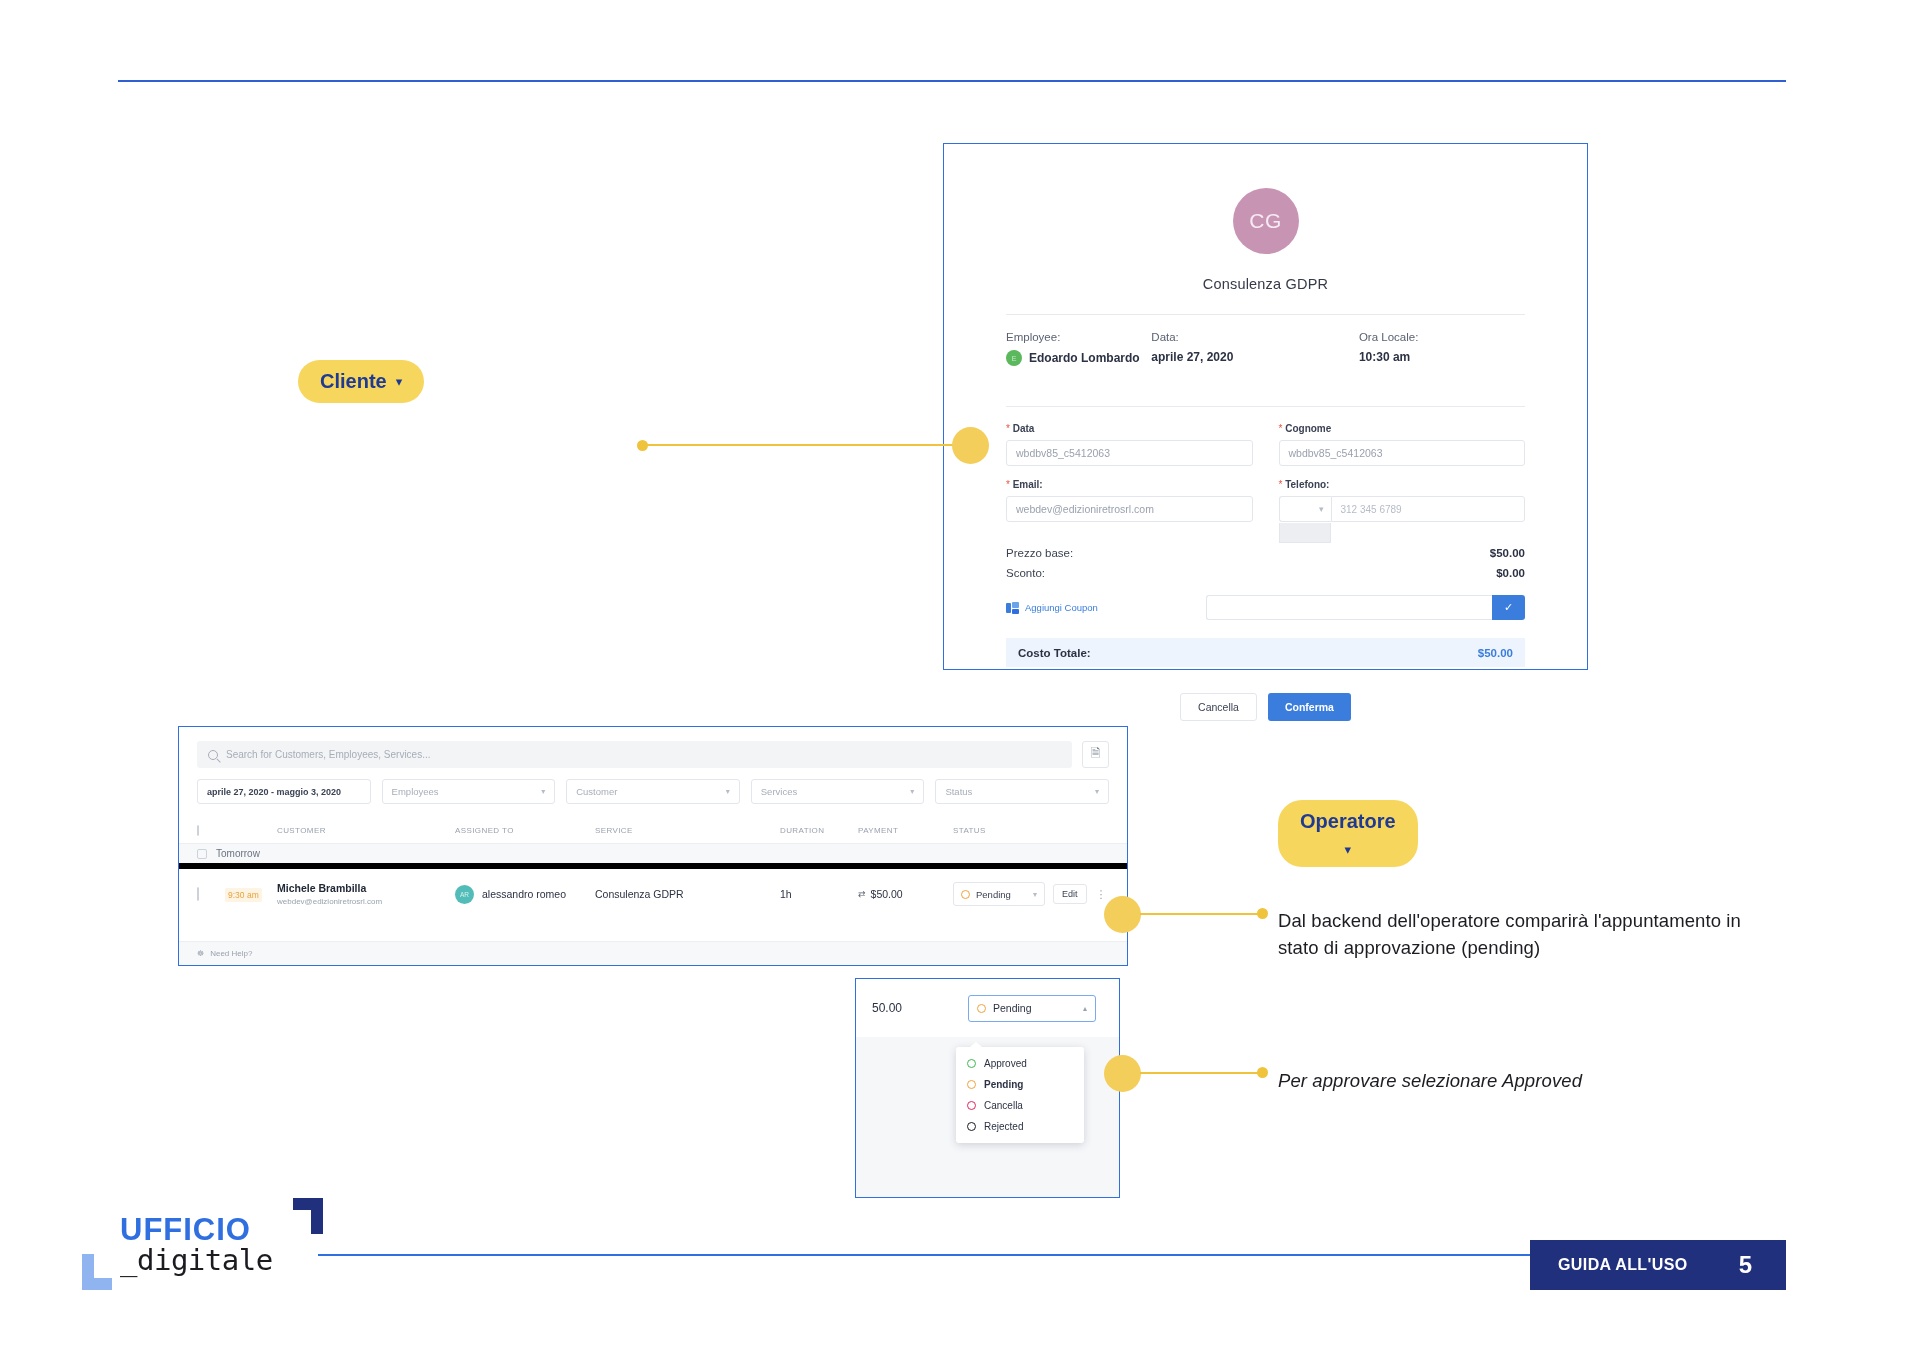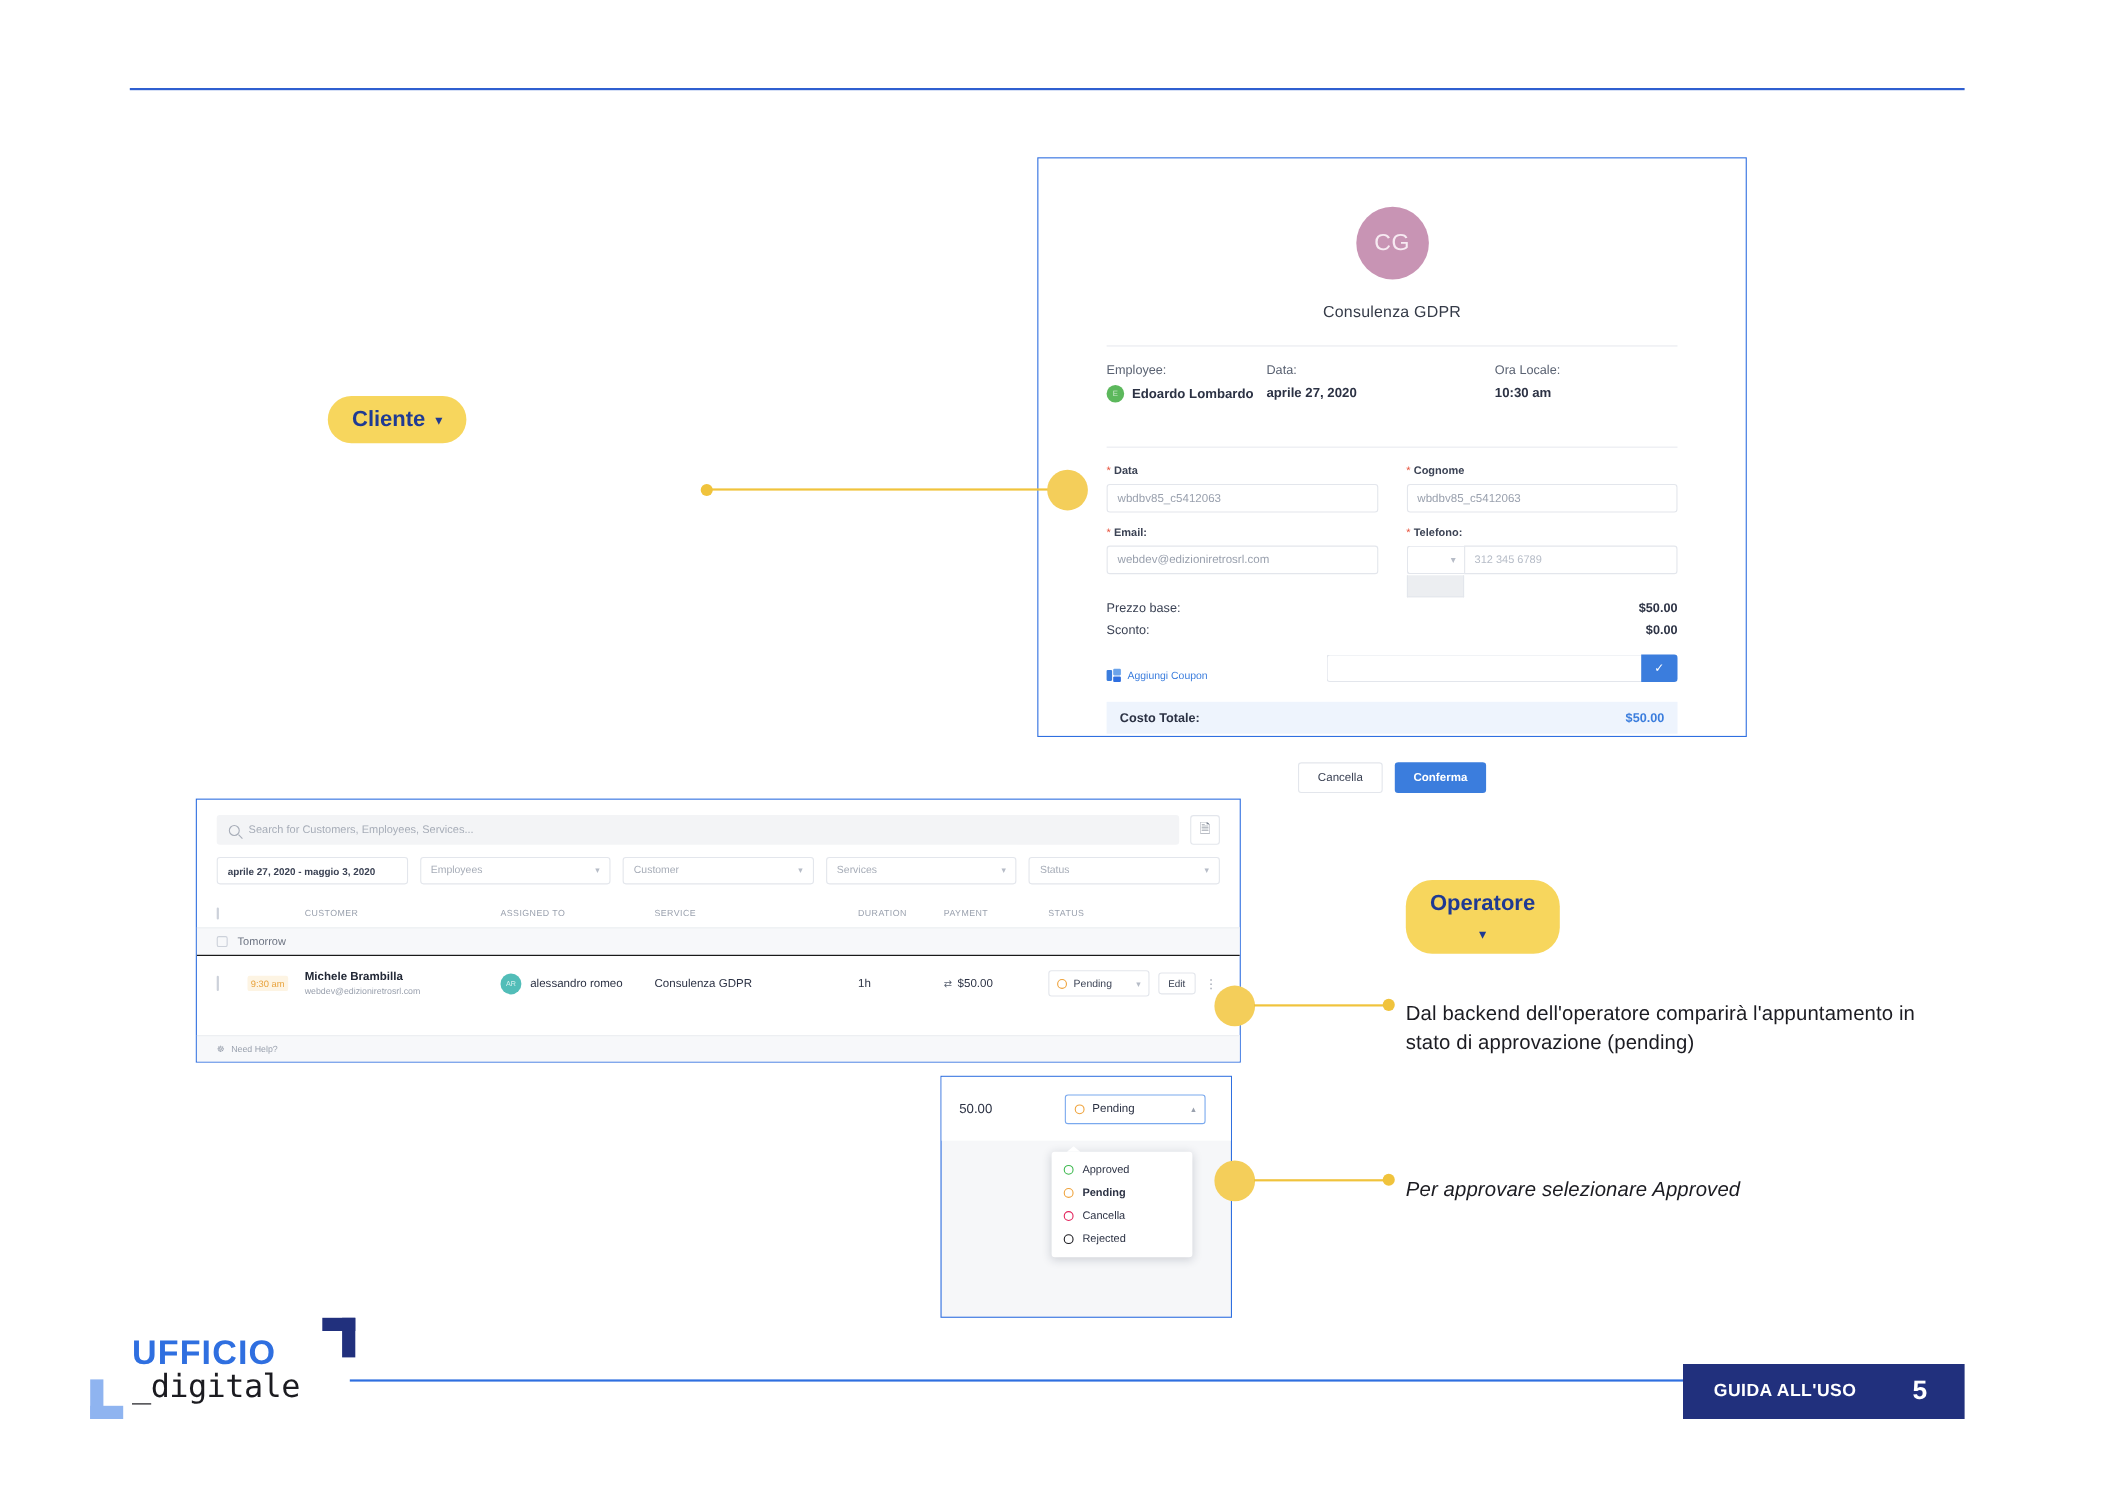--- a/index.html
+++ b/index.html
@@ -66,21 +66,21 @@
     position: absolute; left: -1px; top: 26px; width: 52px; height: 20px;
     background: #eceef1; border: 1px solid #e3e6ec; border-top: none;
   }
   .tel-num {
     flex: 1; height: 26px; border: 1px solid #e3e6ec; border-radius: 0 3px 3px 0;
     display: flex; align-items: center; padding: 0 9px; font-size: 10px; color: #b6bcc7;
   }
   .price-rows { padding-top: 12px; }
   .price-row { display: flex; justify-content: space-between; font-size: 11.5px; color: #3b4254; margin-bottom: 8px; }
   .price-row .val { font-weight: bold; color: #2c3244; }
-  .coupon-row { display: flex; align-items: flex-end; margin-top: 16px; }
+  .coupon-row { display: flex; align-items: center; margin-top: 16px; }
   .coupon-link { display: flex; align-items: center; gap: 6px; color: #3b7ddd; font-size: 9.5px; flex: 0 0 200px; }
   .coupon-ico { width: 13px; height: 12px; position: relative; }
   .coupon-ico i { position: absolute; background: #3b7ddd; border-radius: 1px; }
   .coupon-ico i:nth-child(1){ left:0; top:1px; width:5px; height:10px; }
   .coupon-ico i:nth-child(2){ left:6px; top:0; width:7px; height:6px; background:#6ba3ea;}
   .coupon-ico i:nth-child(3){ left:6px; top:7px; width:7px; height:5px; background:#2f6fe0;}
   .coupon-input { flex: 1; height: 25px; border: 1px solid #e3e6ec; border-right: none; border-radius: 3px 0 0 3px; background:#fff;}
   .coupon-btn {
     width: 33px; height: 25px; background: #3b7ddd; border-radius: 0 3px 3px 0;
     display: flex; align-items: center; justify-content: center; color: #fff; font-size: 11px;
@@ -137,21 +137,21 @@
   .col-time { flex: 0 0 52px; }
   .col-cust { flex: 0 0 178px; }
   .col-assg { flex: 0 0 140px; }
   .col-serv { flex: 0 0 185px; }
   .col-dur  { flex: 0 0 78px; }
   .col-pay  { flex: 0 0 95px; }
   .col-stat { flex: 1; }
   .group-row {
     display: flex; align-items: center; gap: 9px; background: #f7f8fa;
     height: 26px; padding: 0 18px; font-size: 10px; color: #6b7280;
-    border-top: 1px solid #eceef1; border-bottom: 1px solid #000000;
+    border-top: 1px solid #eceef1; border-bottom: 6px solid #000000;
   }
   .data-row { display: flex; align-items: center; padding: 0 18px; height: 50px; font-size: 10.5px; color: #2c3244; }
   .time-badge { color: #e8a33d; font-size: 8.5px; background: #fdf4e3; padding: 2px 3px; border-radius: 2px;}
   .cust-name { font-weight: bold; font-size: 10.5px; color: #222836; }
   .cust-mail { font-size: 8px; color: #9aa1ae; margin-top: 3px; }
   .assg { display: flex; align-items: center; gap: 8px; }
   .assg-av {
     width: 19px; height: 19px; border-radius: 50%; background: #52bdb8;
     color: #d7f0ee; font-size: 6.5px; display: flex; align-items: center; justify-content: center;
   }

